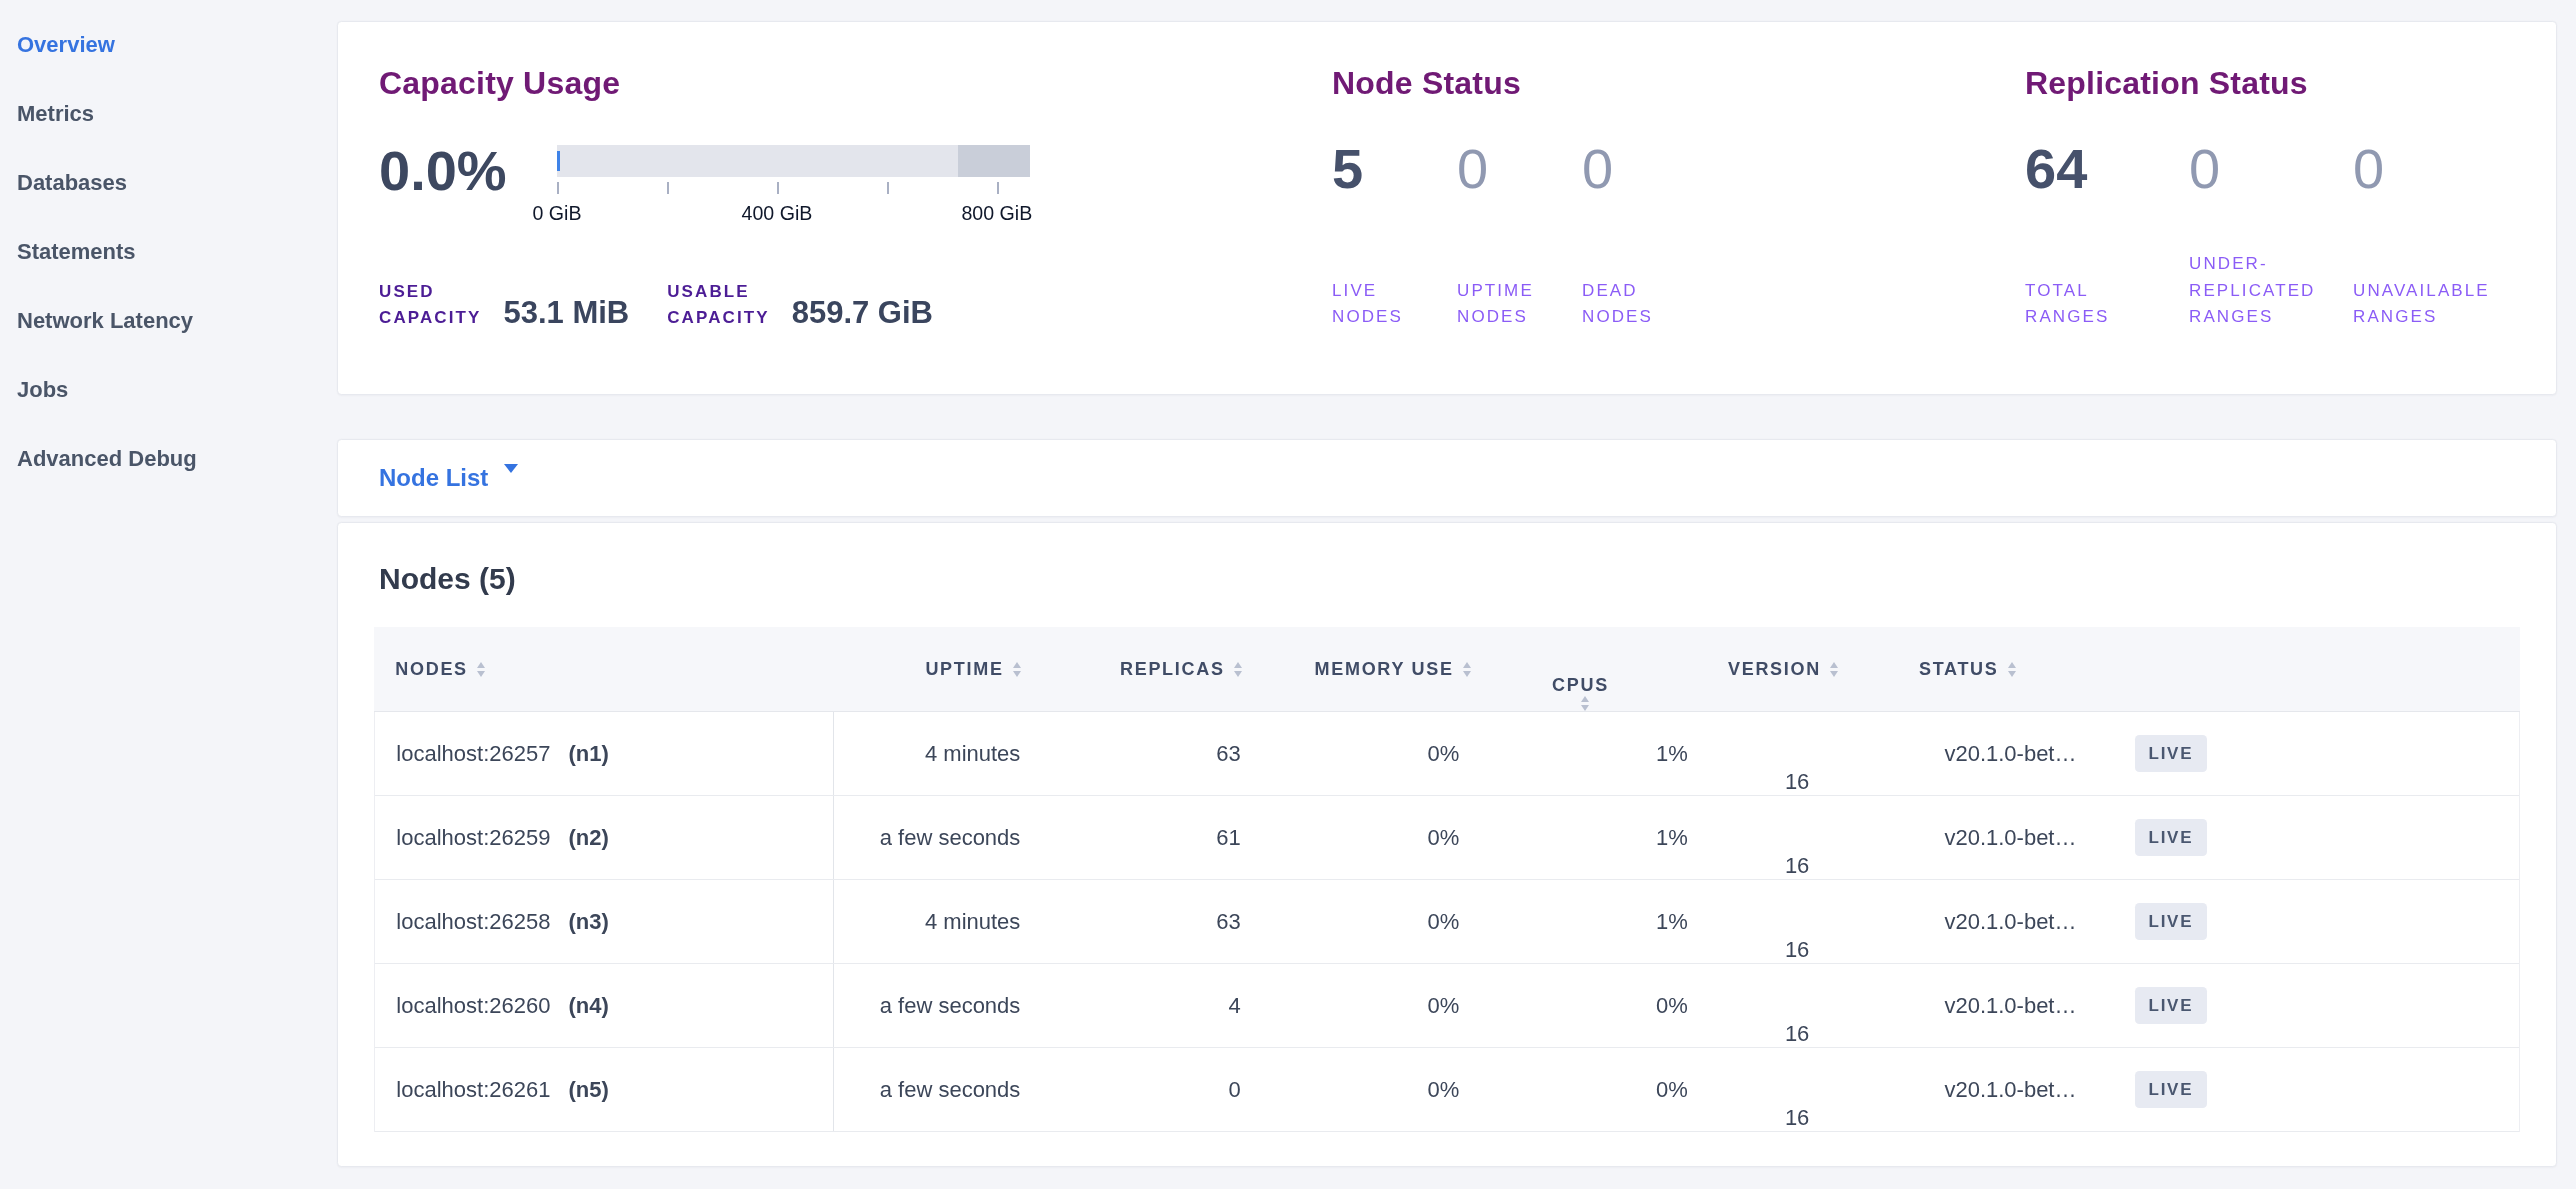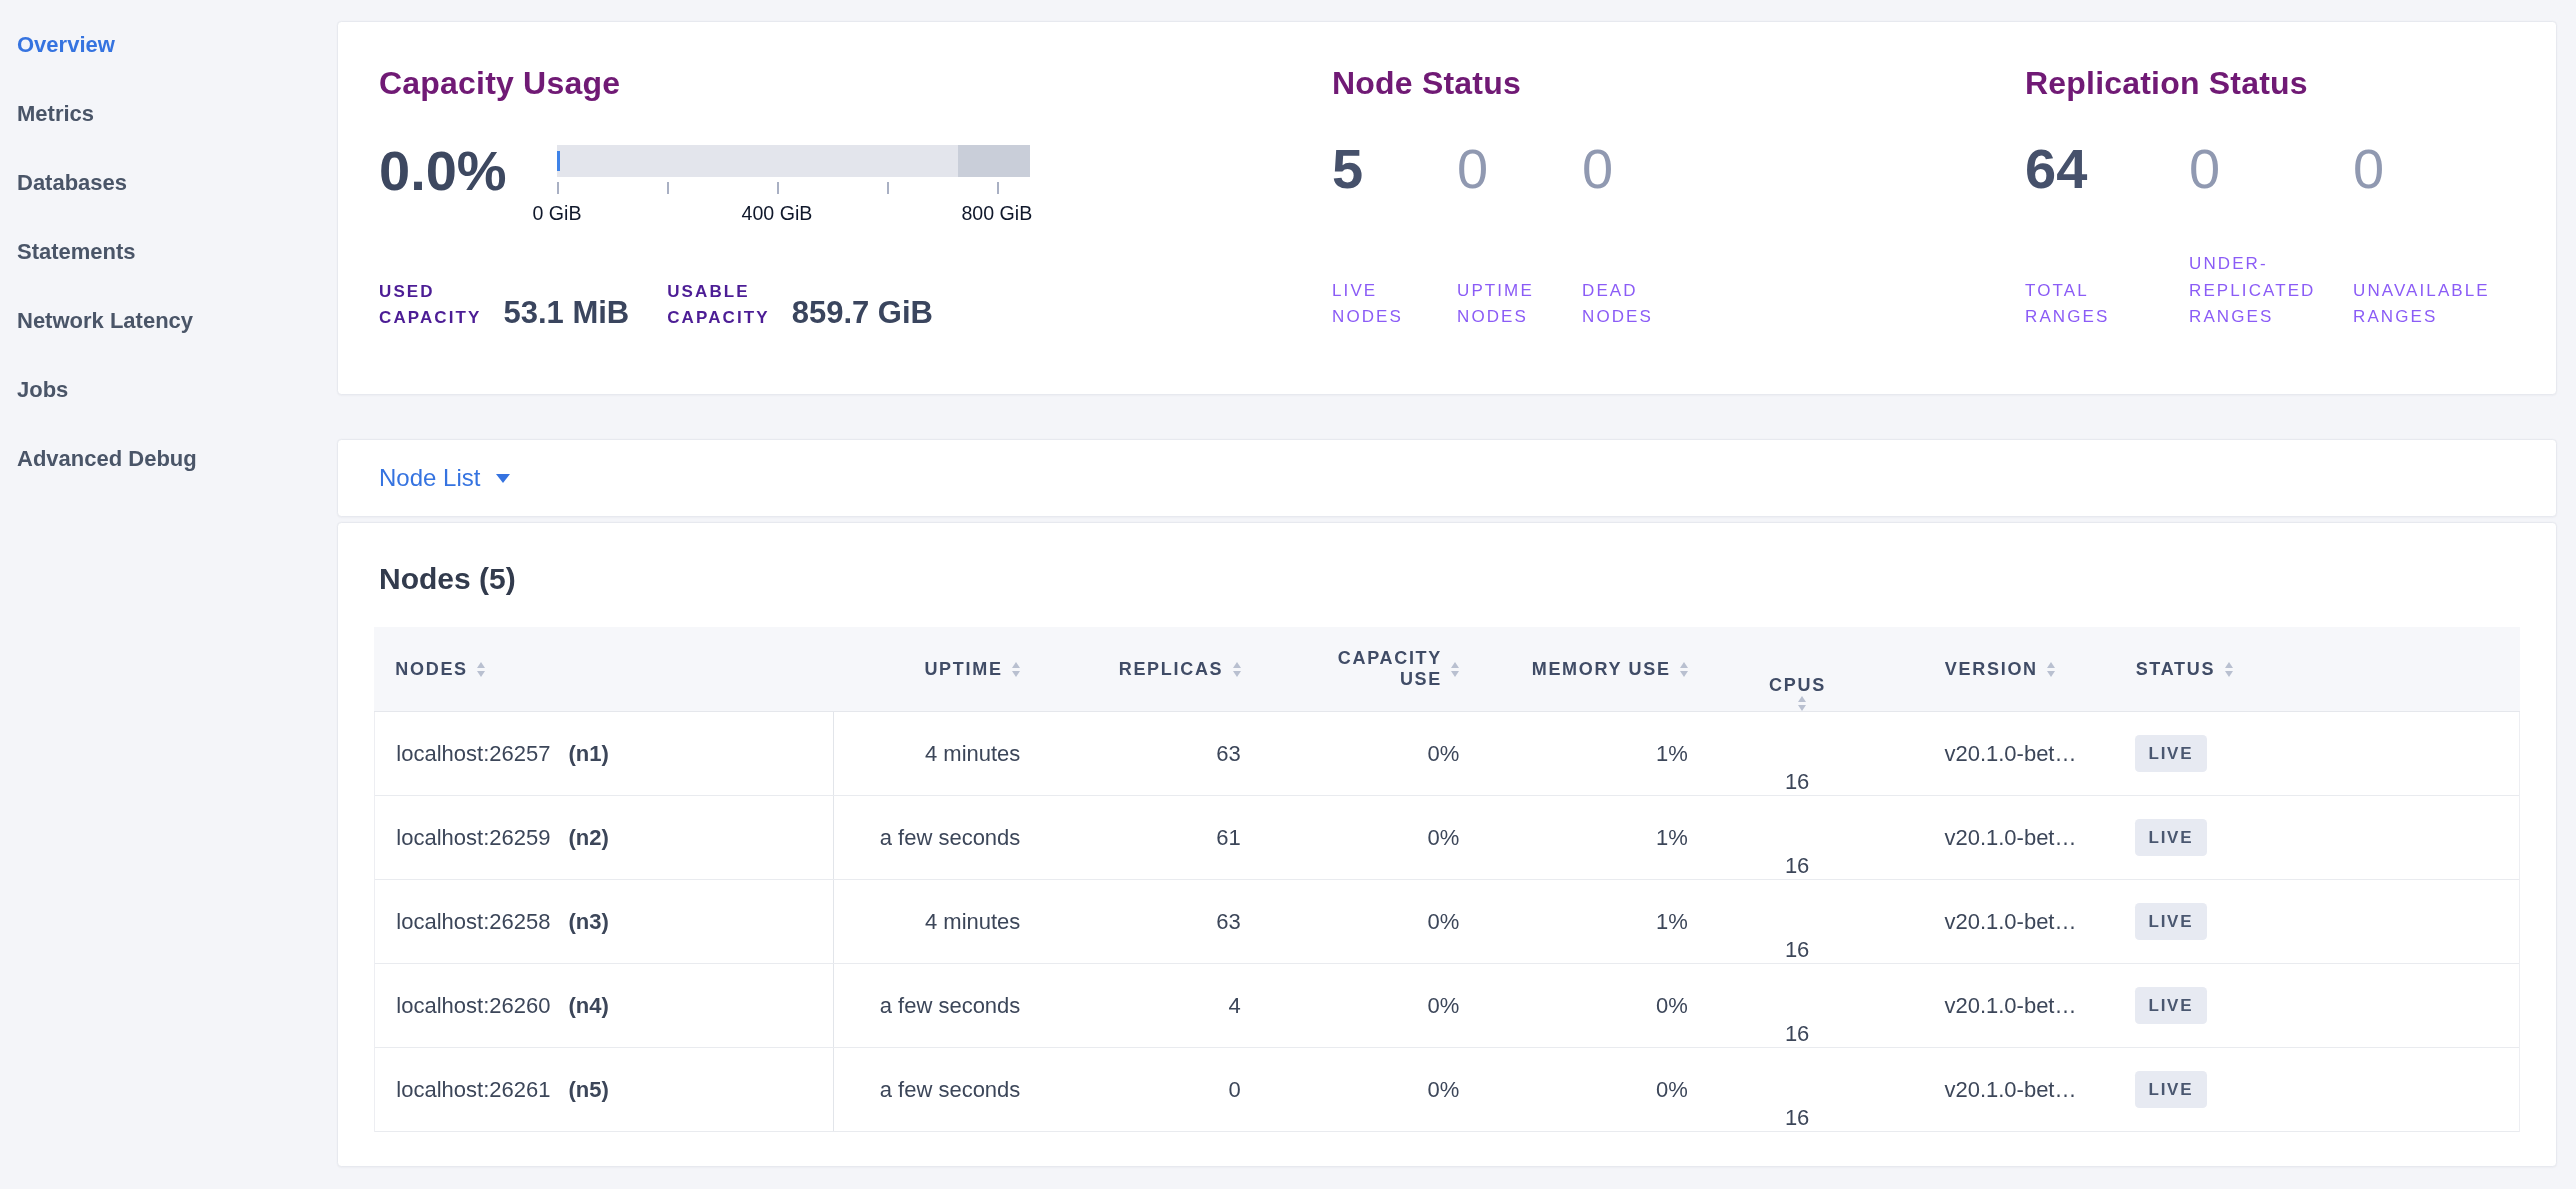--- a/index.html
+++ b/index.html
@@ -59,21 +59,21 @@
   .sec-repl  .metric { width:164px; }
   .metric-value { font-size:56px; line-height:1; font-weight:600; color:#46516b; }
   .metric:not(:first-child) .metric-value { color:#9099b1; font-weight:400; }
   .metric-label {
     margin-top:auto; font-size:17px; font-weight:400; letter-spacing:2.1px;
     line-height:1.55; color:#8b5cf6; white-space:pre-line;
   }
 
   
   .nodelist-bar { margin-top:44px; height:78px; display:flex; align-items:center; padding-left:41px; }
-  .dropdown { display:flex; align-items:center; cursor:pointer; }
+  .dropdown { display:flex; cursor:pointer;font-weight:bold; }
   .dropdown-label { font-size:24px; color:var(--accent-blue); }
   .caret {
     margin-left:15.4px; width:0; height:0;
     border-left:7.7px solid transparent; border-right:7.7px solid transparent;
     border-top:9.4px solid var(--accent-blue);
   }
 
   
   .table-card { margin-top:5.1px; height:645px; overflow:hidden; }
   .table-title { margin:39px 0 0 41px; font-size:30px; font-weight:700; color:#323b4d; }
@@ -234,27 +234,20 @@
               <span class="tri-down"></span>
             </span>
         </div>
         <div class="th c3">
           <span class="th-label">REPLICAS</span>
           <span class="sort-icon">
               <span class="tri-up"></span>
               <span class="tri-down"></span>
             </span>
         </div>
-        <div class="th c4">
-          <span class="th-label">CAPACITY USE</span>
-          <span class="sort-icon">
-              <span class="tri-up"></span>
-              <span class="tri-down"></span>
-            </span>
-        </div>
         <div class="th c5">
           <span class="th-label">MEMORY USE</span>
           <span class="sort-icon">
               <span class="tri-up"></span>
               <span class="tri-down"></span>
             </span>
         </div>
         <div class="th c6">
           <span class="th-label">CPUS</span>
           <span class="sort-icon">

